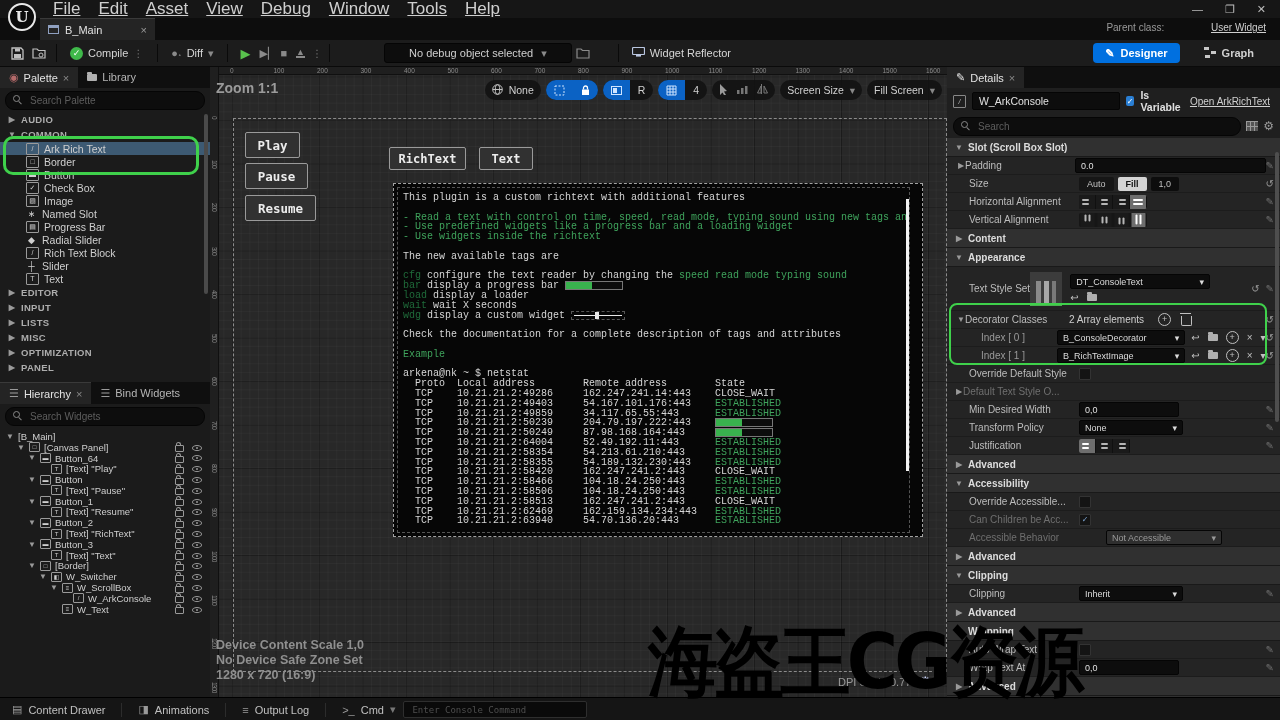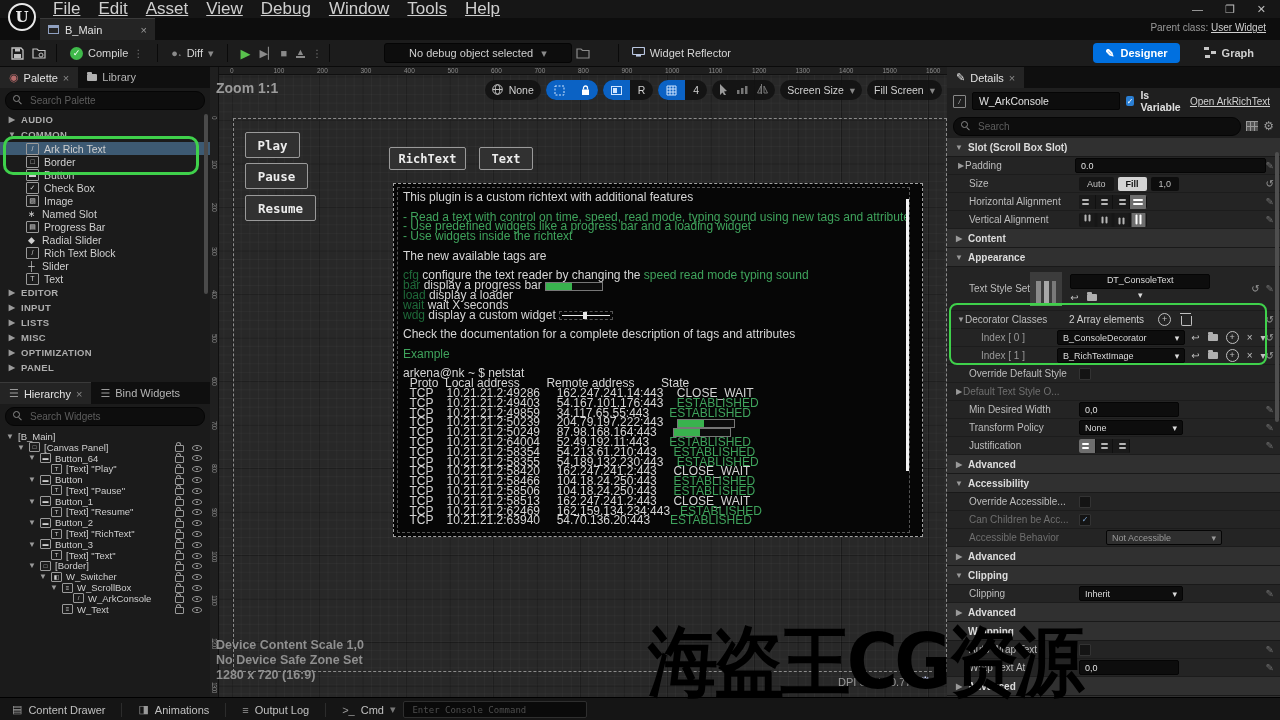--- a/index.html
+++ b/index.html
@@ -16,21 +16,21 @@
   .menus{display:flex;margin-left:44px;}
   .menu-item{padding:10px 9px;color:#cfcfcf;font-size:17px;cursor:default;text-decoration:underline;}
   .win-controls{margin-left:auto;display:flex;gap:22px;padding-right:14px;color:#bbb;font-size:11px;}
   .tabbar{position:absolute;left:0;top:18px;width:1280px;height:22px;background:#0d0d0d;z-index:19;}
   .asset-tab{position:absolute;left:40px;top:0;height:22px;width:115px;background:#242424;
              border-top:1px solid #3a3a3a;display:flex;align-items:center;gap:6px;padding:0 8px;box-sizing:border-box;}
   .asset-tab .ticon{width:11px;height:9px;border:1px solid #8fa0c0;border-top-width:3px;box-sizing:border-box;}
   .asset-tab .tname{color:#e0e0e0;font-size:11px;flex:1;}
   .asset-tab .tclose{color:#999;font-size:11px;}
   .parentclass{position:absolute;right:14px;top:4px;font-size:10px;color:#9a9a9a;}
-  .parentclass a{color:#cfcfcf;text-decoration:underline;}
+  .parentclass a{color:#cfcfcf;text-decoration:underline;margin-left:44px;}
   .toolbar{position:absolute;left:0;top:40px;width:1280px;height:26px;background:#1c1c1c;
            border-bottom:1px solid #0a0a0a;display:flex;align-items:center;z-index:18;}
   .tb-ico{width:22px;height:18px;display:flex;align-items:center;justify-content:center;color:#c0c0c0;}
   .tb-sep{width:1px;height:18px;background:#0a0a0a;margin:0 6px;}
   .tb-btn{display:flex;align-items:center;gap:5px;padding:0 7px;height:20px;color:#d6d6d6;font-size:11px;}
   .dots{color:#777;font-size:10px;letter-spacing:1px;}
   .compile-ic{width:13px;height:13px;border-radius:50%;background:#3fb94a;color:#fff;font-size:9px;
               display:flex;align-items:center;justify-content:center;}
   .play-ic{color:#59c14d;font-size:13px;}
   .dim-ic{color:#8a8a8a;font-size:11px;}
@@ -98,21 +98,21 @@
   .seg.blue{background:#0b62c4;color:#fff;}
   .root-outline{position:absolute;left:23px;top:52px;width:714px;height:554px;
                 border:1px dashed rgba(220,220,220,.55);box-sizing:border-box;pointer-events:none;}
   .cv-btn{position:absolute;background:#313131;border:1.5px solid #9a9a9a;border-radius:2px;
           color:#ececec;font-family:"DejaVu Sans Mono",monospace;font-weight:bold;
           display:flex;align-items:center;justify-content:center;font-size:12.5px;}
   .console{position:absolute;left:183px;top:117px;width:530px;height:354px;background:#060606;
            box-sizing:border-box;border:1px dashed rgba(230,230,230,.7);}
   .console .inner{position:absolute;left:3px;top:3px;right:12px;bottom:3px;
                   border:1px dashed rgba(230,230,230,.35);padding:5px 0 0 5px;overflow:hidden;}
-  .cline{font-family:Liberation Sans, sans-serif;font-size:12px;line-height:9.8px;white-space:pre;height:9.8px;}
+  .cline{font-family:Liberation Mono, monospace;font-size:10px;line-height:9.8px;white-space:pre;height:9.8px;}
   .c-w{color:#d6d6d6;} .c-g{color:#3fa35c;} .c-d{color:#1f6b3a;}
   .pbar{display:inline-block;width:56px;height:7px;background:#0c0c0c;border:1px solid #777;
         vertical-align:middle;position:relative;}
   .pbar i{position:absolute;left:0;top:0;bottom:0;width:46%;background:#39b24e;}
   .slw{display:inline-block;width:52px;height:7px;vertical-align:middle;position:relative;border:1px dashed #555;}
   .slw::before{content:"";position:absolute;left:2px;right:2px;top:3px;height:1px;background:#e8e8e8;}
   .slw i{position:absolute;left:45%;top:0;width:4px;height:7px;background:#e8e8e8;}
   .cscroll{position:absolute;left:696px;top:133px;width:3px;height:272px;background:#f2f2f2;z-index:4;}
   .cv-status{position:absolute;left:6px;top:572px;color:#8f8f8f;font-weight:bold;font-size:12.5px;line-height:15px;}
   .dpi{position:absolute;left:628px;top:608px;color:#9a9a9a;font-size:11px;display:flex;gap:8px;align-items:center;}
@@ -829,21 +829,21 @@
         <span>Content</span>
       </div>
       <div class="d-section">
         <span class="arrow">▼</span>
         <span>Appearance</span>
       </div>
       <div class="d-asset">
         <span class="lbl">Text Style Set</span>
         <span class="thumb"></span>
         <span class="stack">
-          <span class="d-select" style="width: 128px; flex-direction: column;">
+          <span class="d-select" style="width: 128px;">
             <span>DT_ConsoleText</span>
             <span>▾</span>
           </span>
           <span class="icorow">
             <span>↩</span>
             <span class="fold"></span>
           </span>
         </span>
         <span class="d-right">
           <span class="ic-reset">↺</span>

